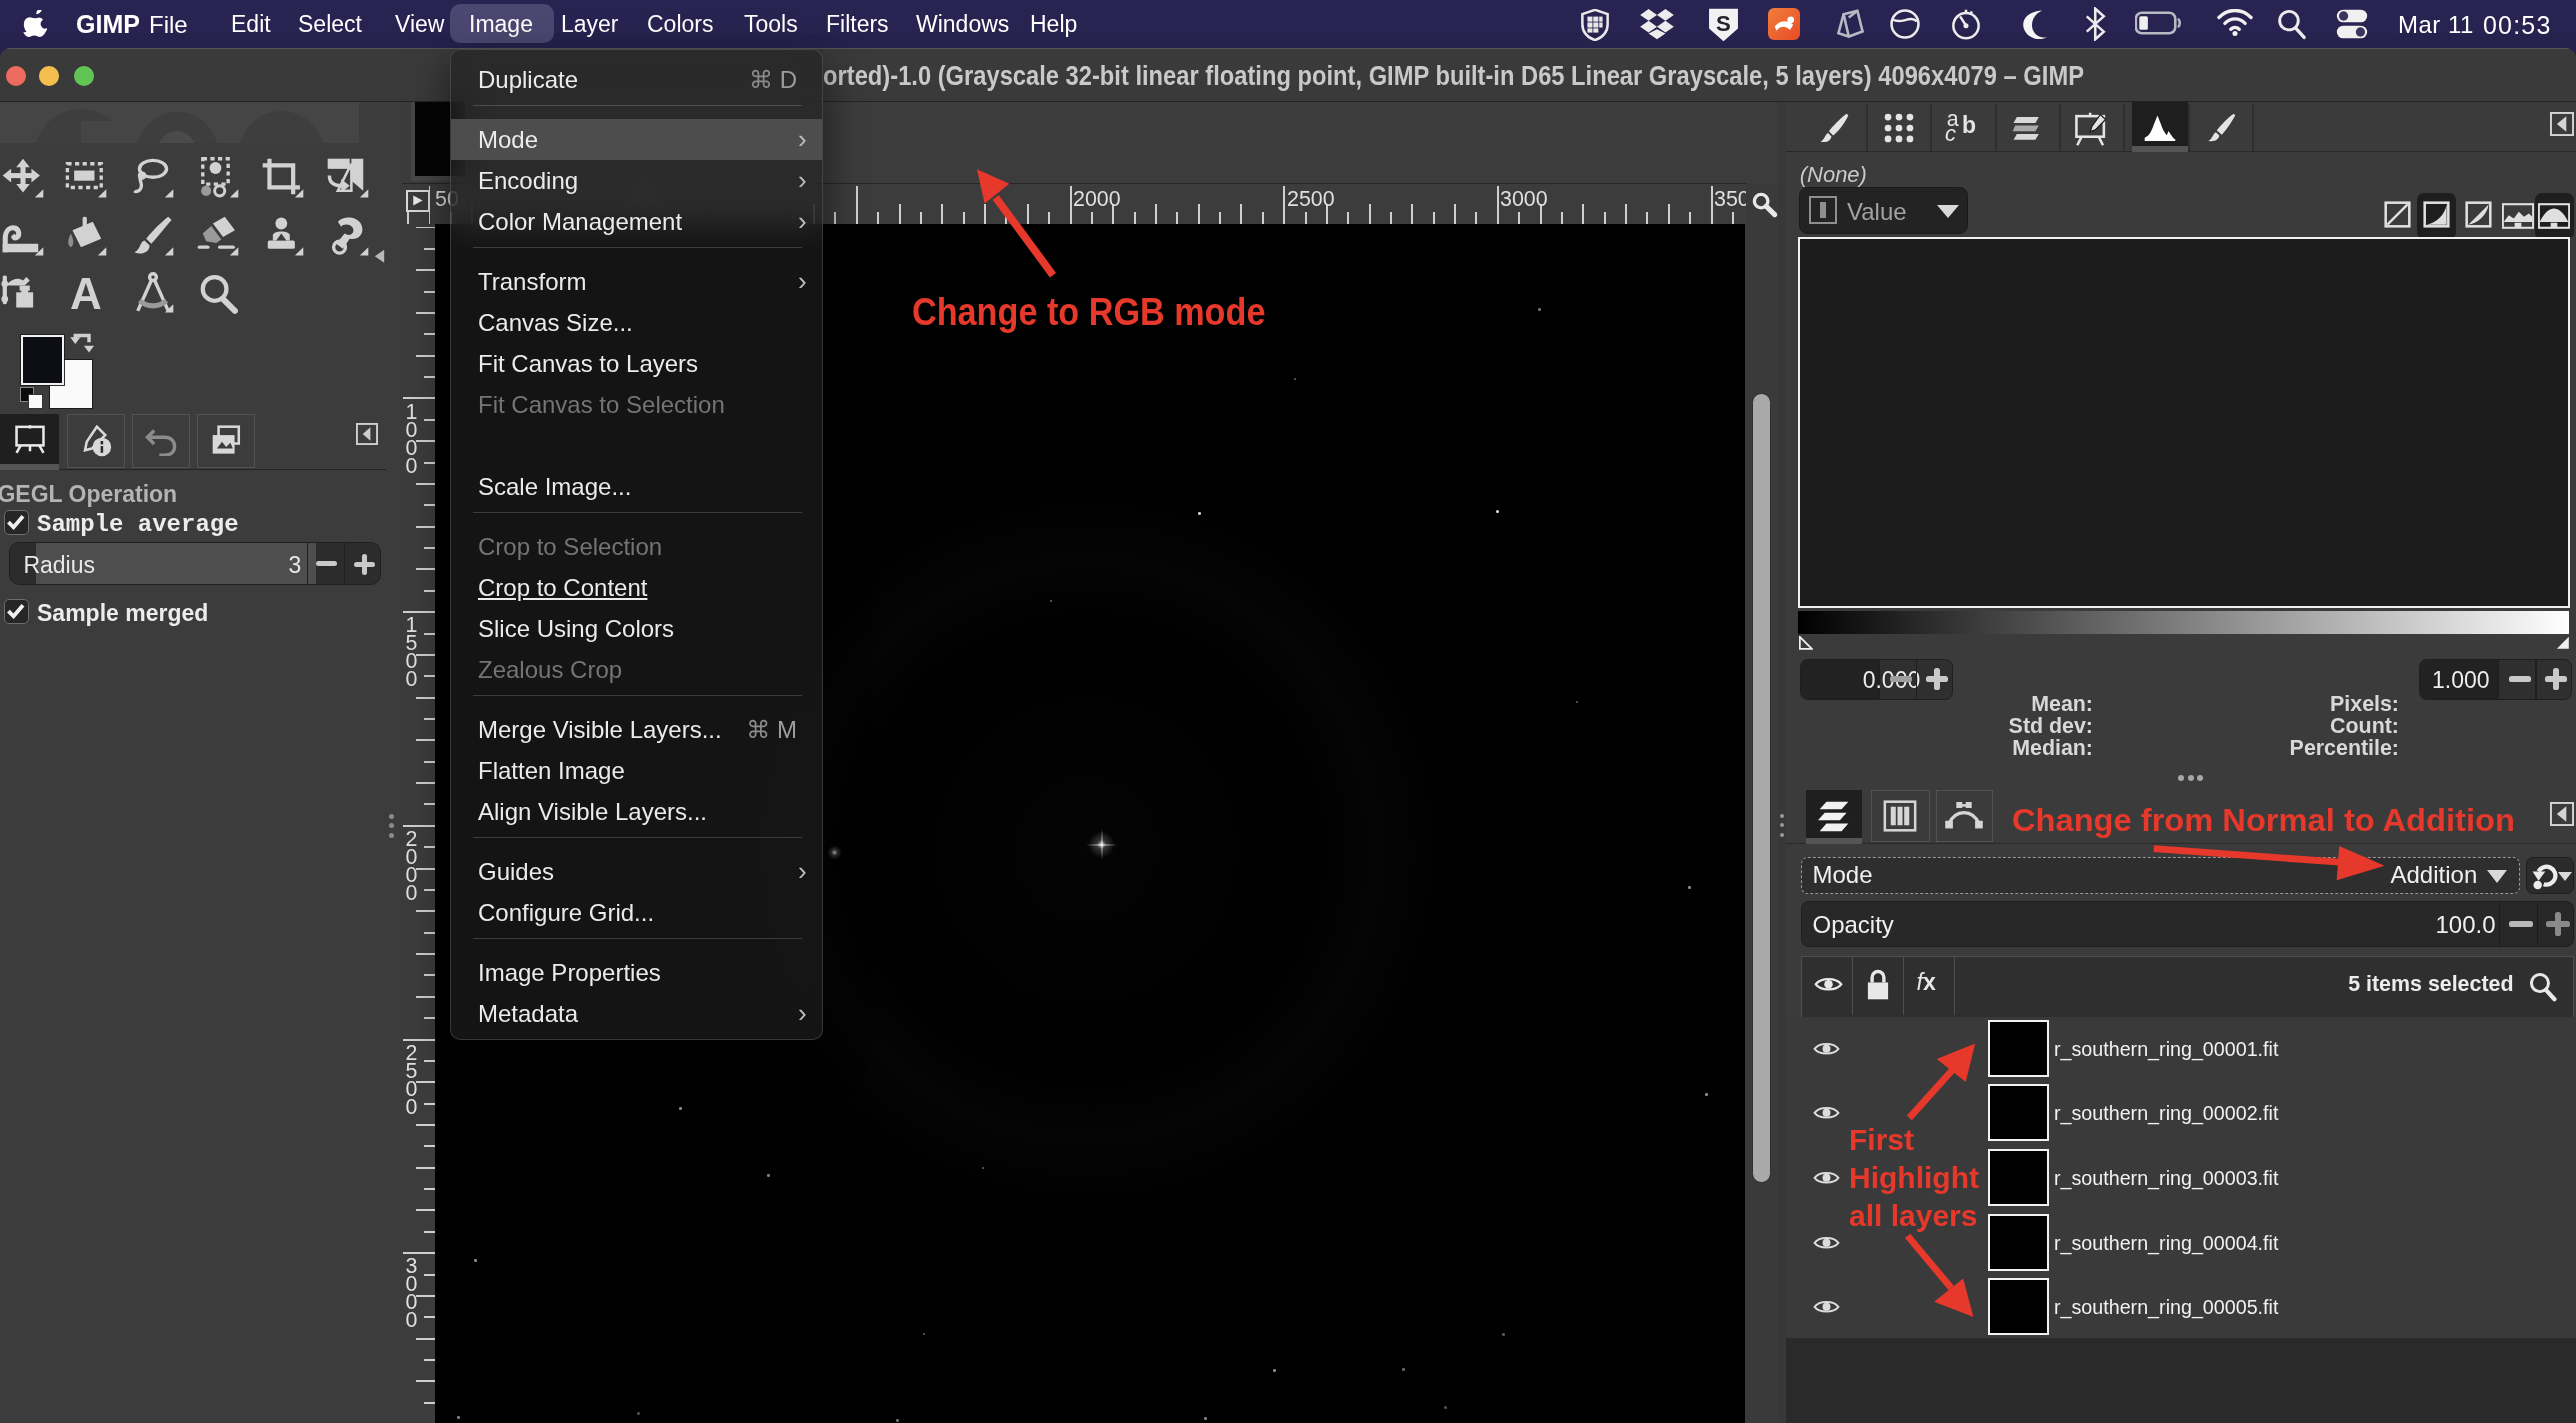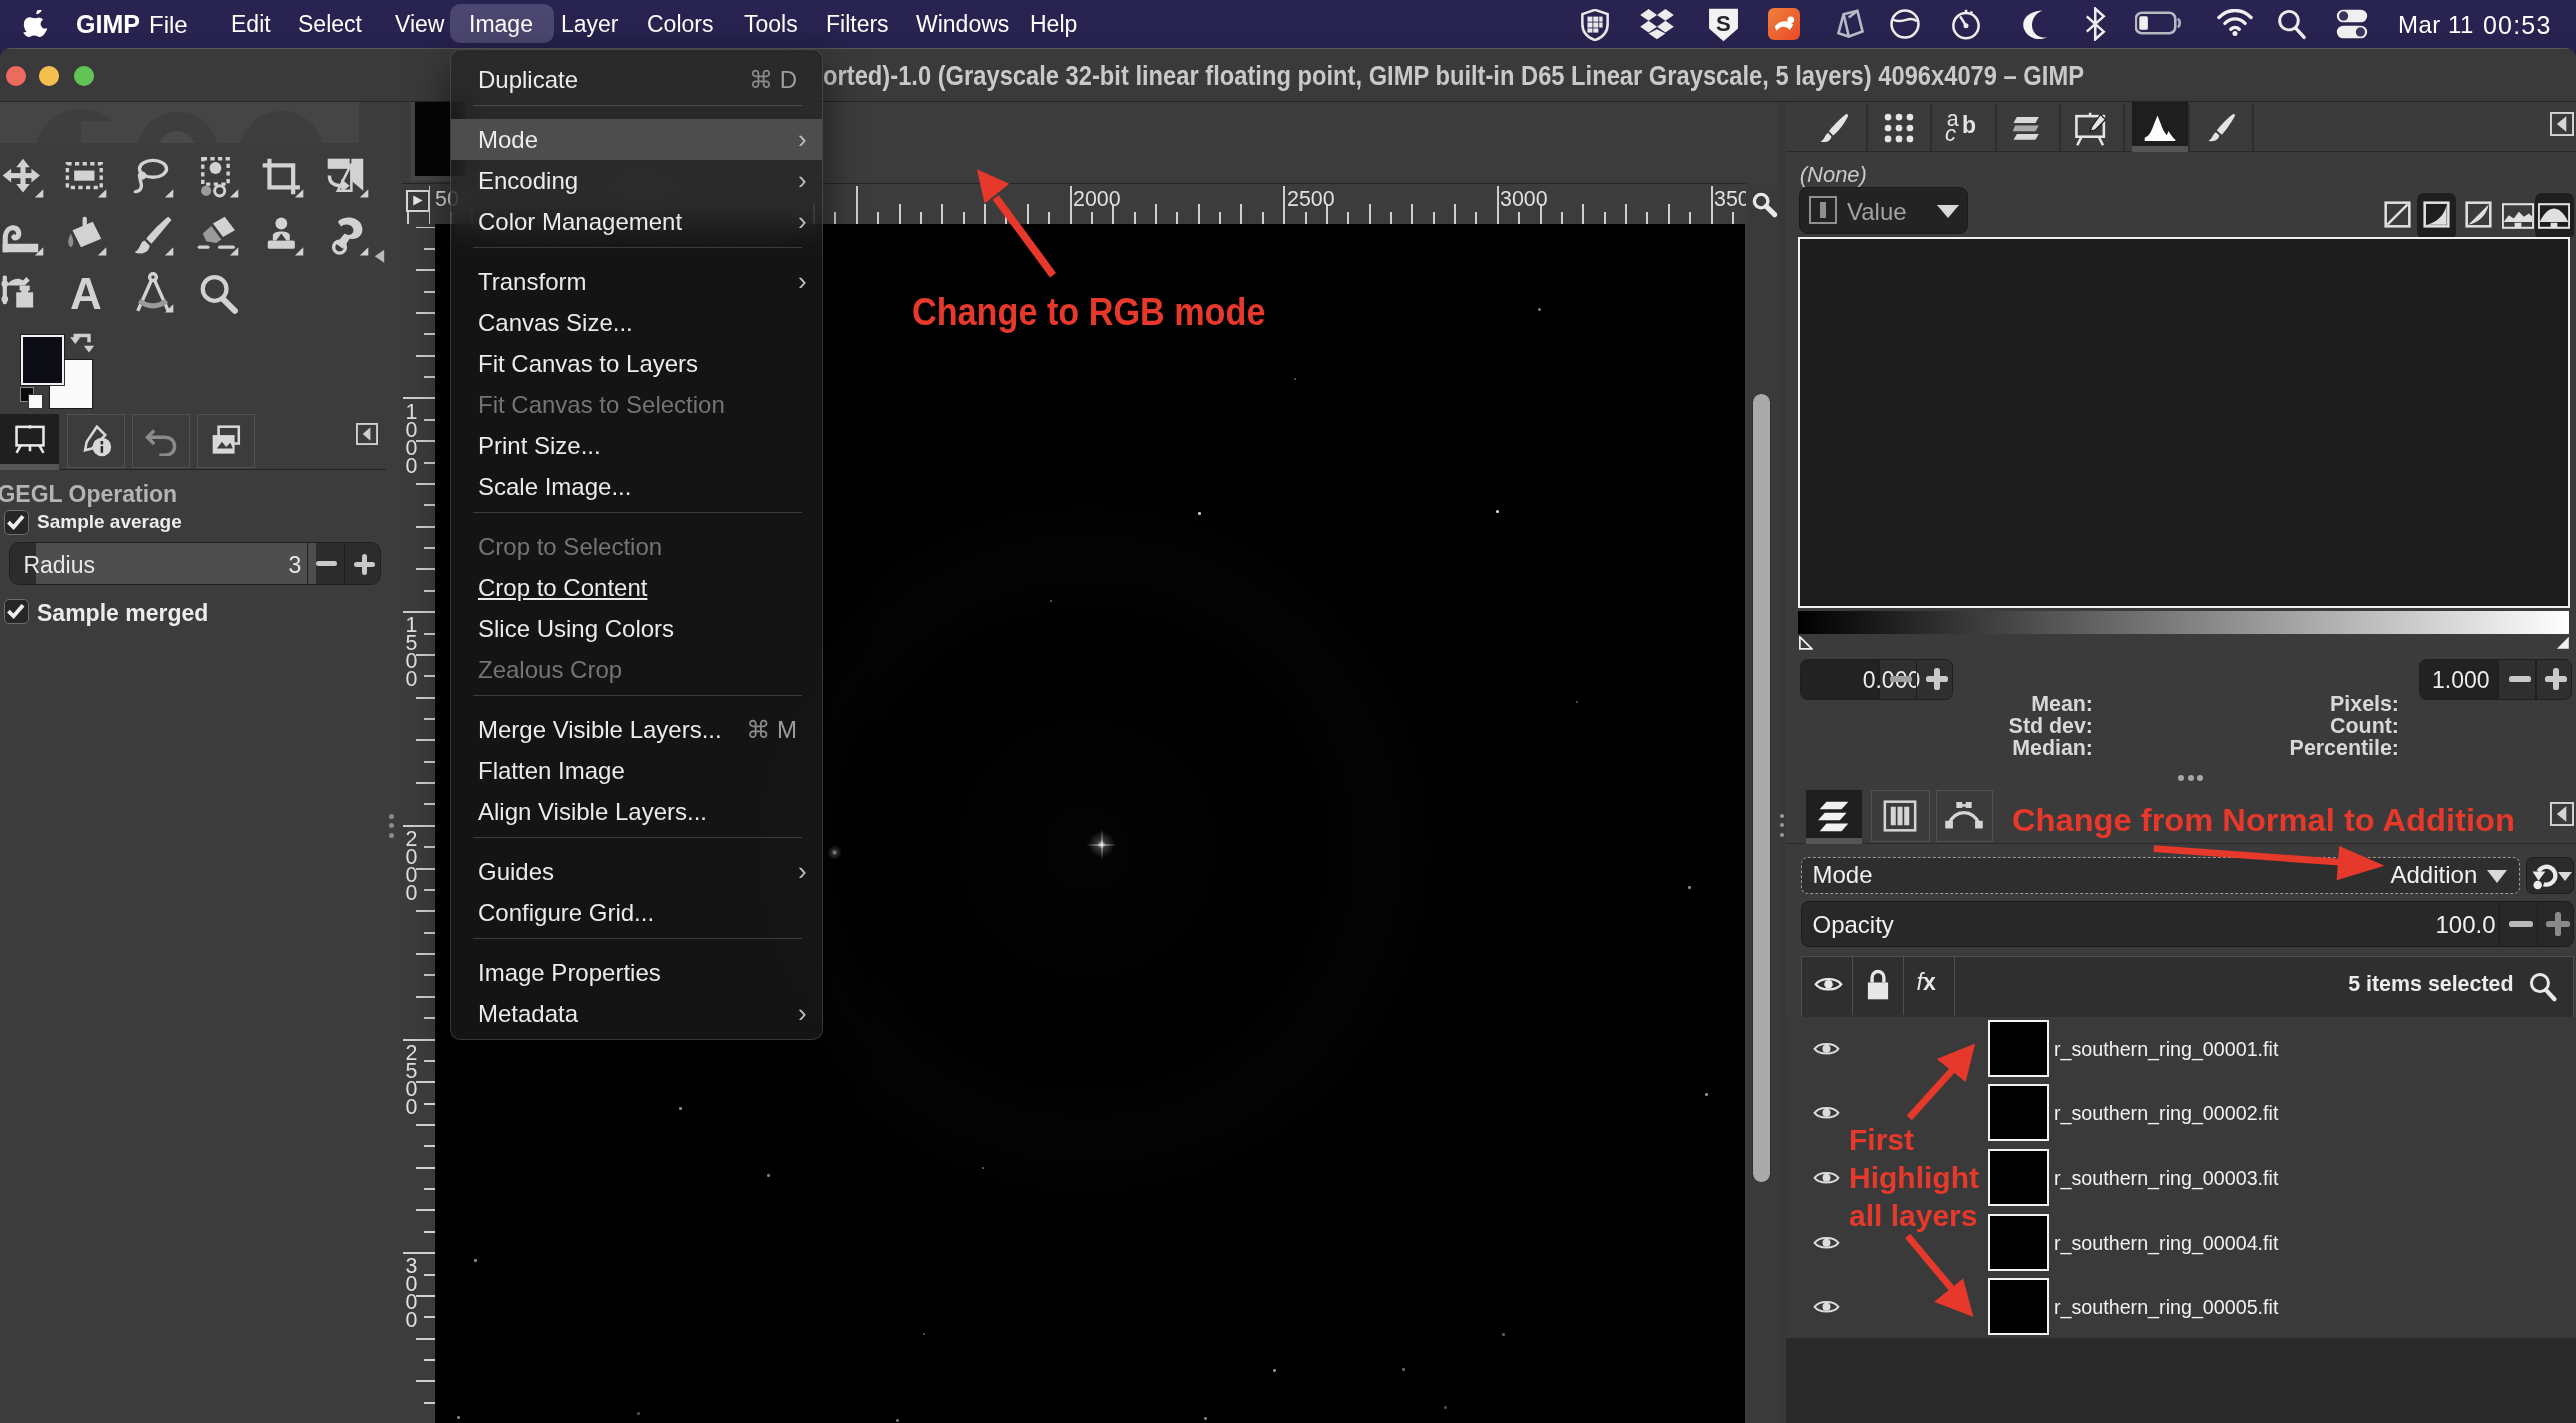--- a/index.html
+++ b/index.html
@@ -308,21 +308,21 @@
         <path d="M17 5 L8 13 L17 21 Z" fill="#cfcfcf"></path>
       </svg>
     </div>
 
     <div class="abs" style="left:-2.6px;top:379px;font-size:23px;font-weight:bold;color:#b4b4b4;">GEGL Operation</div>
     <div class="abs" style="left:4.3px;top:408px;width:25px;height:25px;background:#262626;border:1.7px solid #6e6e6e;border-radius:5.1px;">
       <svg width="21.4" height="21.4" viewBox="0 0 25 25">
             <path d="M4 13 L10 19 L21 6" stroke="#f0f0f0" stroke-width="4.5" fill="none"></path>
           </svg>
     </div>
-    <div class="abs" style="left:37px;top:409px;font-size:19px;font-weight:bold;color:#ececec;">Sample average</div>
+    <div class="abs" style="left:37px;top:409px;font-size:24px;font-weight:bold;color:#ececec;font-family:Liberation Mono, monospace;">Sample average</div>
 
     <div class="abs" style="left:9.4px;top:440px;width:372px;height:43px;background:#2c2c2c;border:1.7px solid #1f1f1f;border-radius:10.3px;overflow:hidden;">
       <div class="abs" style="left:26px;top:0;width:280px;height:43px;background:#4e4e4e;"></div>
       <div class="abs" style="left:13px;top:9.4px;font-size:23px;color:#e8e8e8;">Radius</div>
       <div class="abs" style="left:278px;top:9.4px;font-size:23px;color:#e8e8e8;">3</div>
       <div class="abs" style="left:297px;top:0;width:37px;height:43px;border-left:1.7px solid #1f1f1f;">
         <div class="abs" style="left:7.7px;top:18px;width:21.4px;height:5.1px;background:#c9c9c9;border-radius:2.6px;"></div>
       </div>
       <div class="abs" style="left:334px;top:0;width:38px;height:43px;border-left:1.7px solid #1f1f1f;">
         <div class="abs" style="left:8.5px;top:19px;width:21.4px;height:5.1px;background:#c9c9c9;border-radius:2.6px;"></div>
@@ -796,21 +796,20 @@
   <div class="mi" style="top:9.4px;">Duplicate<span class="sc"><span style="color:#8a8a8a;">⌘</span> D</span></div>
   <div class="sep" style="top:55px;"></div>
   <div class="mi hi" style="top:69px;">Mode<span class="ar">›</span></div>
   <div class="mi" style="top:110px;">Encoding<span class="ar">›</span></div>
   <div class="mi" style="top:151px;">Color Management<span class="ar">›</span></div>
   <div class="sep" style="top:197px;"></div>
   <div class="mi" style="top:211px;">Transform<span class="ar">›</span></div>
   <div class="mi" style="top:252px;">Canvas Size...</div>
   <div class="mi" style="top:293px;">Fit Canvas to Layers</div>
   <div class="mi dis" style="top:334px;">Fit Canvas to Selection</div>
-  <div class="mi" style="top:375px;">Print Size...</div>
   <div class="mi" style="top:416px;">Scale Image...</div>
   <div class="sep" style="top:462px;"></div>
   <div class="mi dis" style="top:476px;">Crop to Selection</div>
   <div class="mi" style="top:517px;text-decoration:underline;">Crop to Content</div>
   <div class="mi" style="top:558px;">Slice Using Colors</div>
   <div class="mi dis" style="top:599px;">Zealous Crop</div>
   <div class="sep" style="top:645px;"></div>
   <div class="mi" style="top:659px;">Merge Visible Layers...<span class="sc"><span style="color:#8a8a8a;">⌘</span> M</span></div>
   <div class="mi" style="top:700px;">Flatten Image</div>
   <div class="mi" style="top:741px;">Align Visible Layers...</div>

